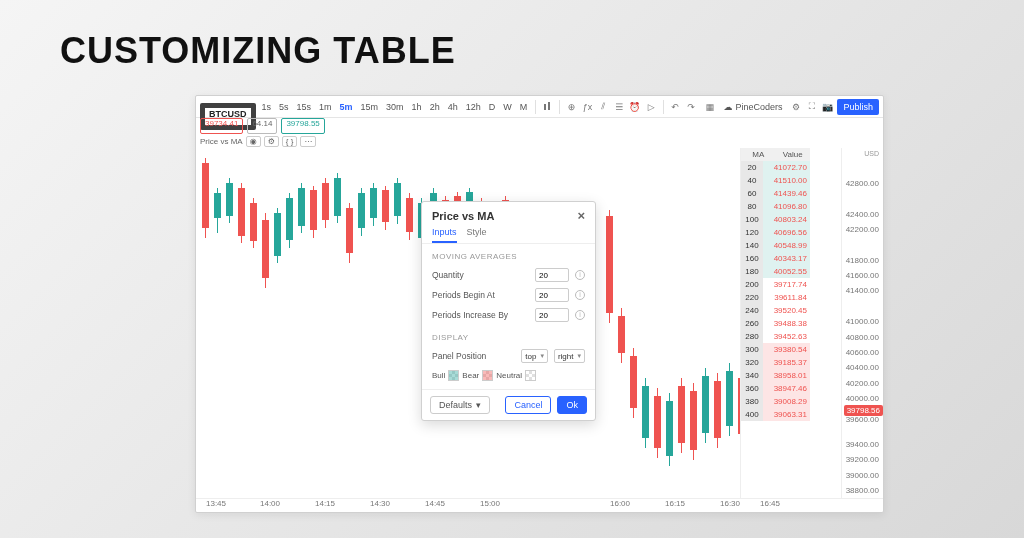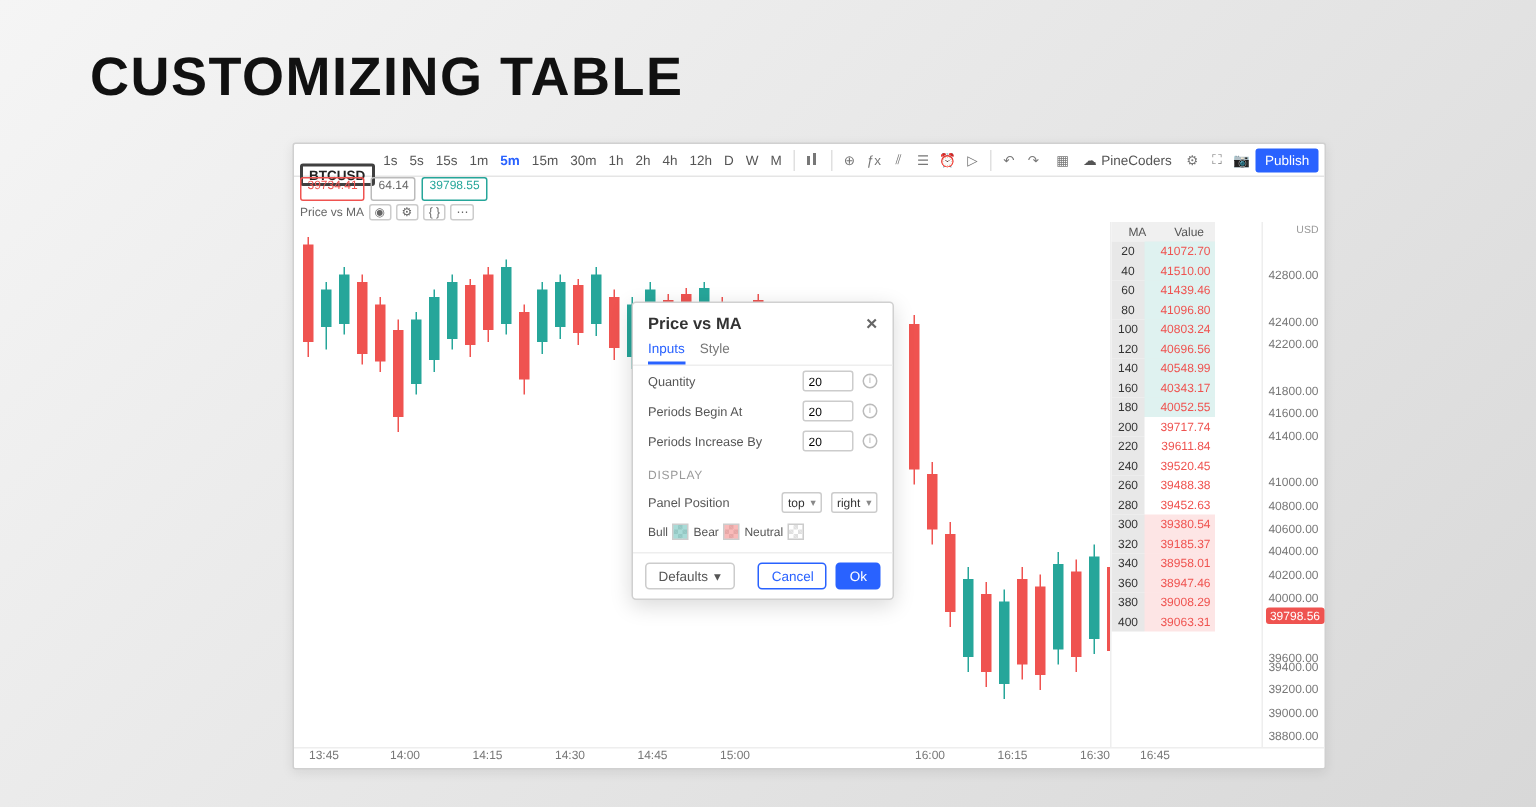--- a/index.html
+++ b/index.html
@@ -46,23 +46,23 @@
     align-items: center;
     padding: 0 4px;
     gap: 3px;
     font-size: 9px;
     color: #555;
   }
   .toolbar .sym {
     font-weight: 600;
     color: #222;
     padding: 0 4px;
-    border: 2px solid #404040;
+    border: 5px solid #404040;
     border-radius: 2px;
-    height: 15px;
+    height: 27px;
     line-height: 13px;
     margin-top: 20px;
   }
   .toolbar .tf {
     padding: 0 3px;
     cursor: pointer;
   }
   .toolbar .tf.active { color: #2962ff; font-weight: 600; }
   .toolbar .sep { width: 1px; height: 14px; background: #e0e0e0; margin: 0 2px; }
   .toolbar .ico {
@@ -666,21 +666,21 @@
         <div class="ytick" style="top: 77.0698px;">42200.00</div>
         <div class="ytick" style="top: 107.767px;">41800.00</div>
         <div class="ytick" style="top: 123.116px;">41600.00</div>
         <div class="ytick" style="top: 138.465px;">41400.00</div>
         <div class="ytick" style="top: 169.163px;">41000.00</div>
         <div class="ytick" style="top: 184.512px;">40800.00</div>
         <div class="ytick" style="top: 199.86px;">40600.00</div>
         <div class="ytick" style="top: 215.209px;">40400.00</div>
         <div class="ytick" style="top: 230.558px;">40200.00</div>
         <div class="ytick" style="top: 245.907px;">40000.00</div>
-        <div class="ytick" style="top: 286px;">39600.00</div>
+        <div class="ytick" style="top: 267px;">39600.00</div>
         <div class="ytick" style="top: 291.953px;">39400.00</div>
         <div class="ytick" style="top: 307.302px;">39200.00</div>
         <div class="ytick" style="top: 322.651px;">39000.00</div>
         <div class="ytick" style="top: 338px;">38800.00</div>
         <div class="price-tag" style="top: 257.366px;">39798.56</div>
       </div>
   </div>
 
   <div class="xaxis">
     <div class="xaxis-inner" id="xaxis">
@@ -700,20 +700,21 @@
 
   <div class="modal">
     <div class="mhdr">
       <span>Price vs MA</span>
       <span class="x">×</span>
     </div>
     <div class="tabs">
       <div class="tab active">Inputs</div>
       <div class="tab">Style</div>
     </div>
+    <div class="section-label">MOVING AVERAGES</div>
     <div class="field">
       <label>Quantity</label>
       <input type="text" value="20" style="">
       <span class="info">i</span>
     </div>
     <div class="field">
       <label>Periods Begin At</label>
       <input type="text" value="20" style="">
       <span class="info">i</span>
     </div>

